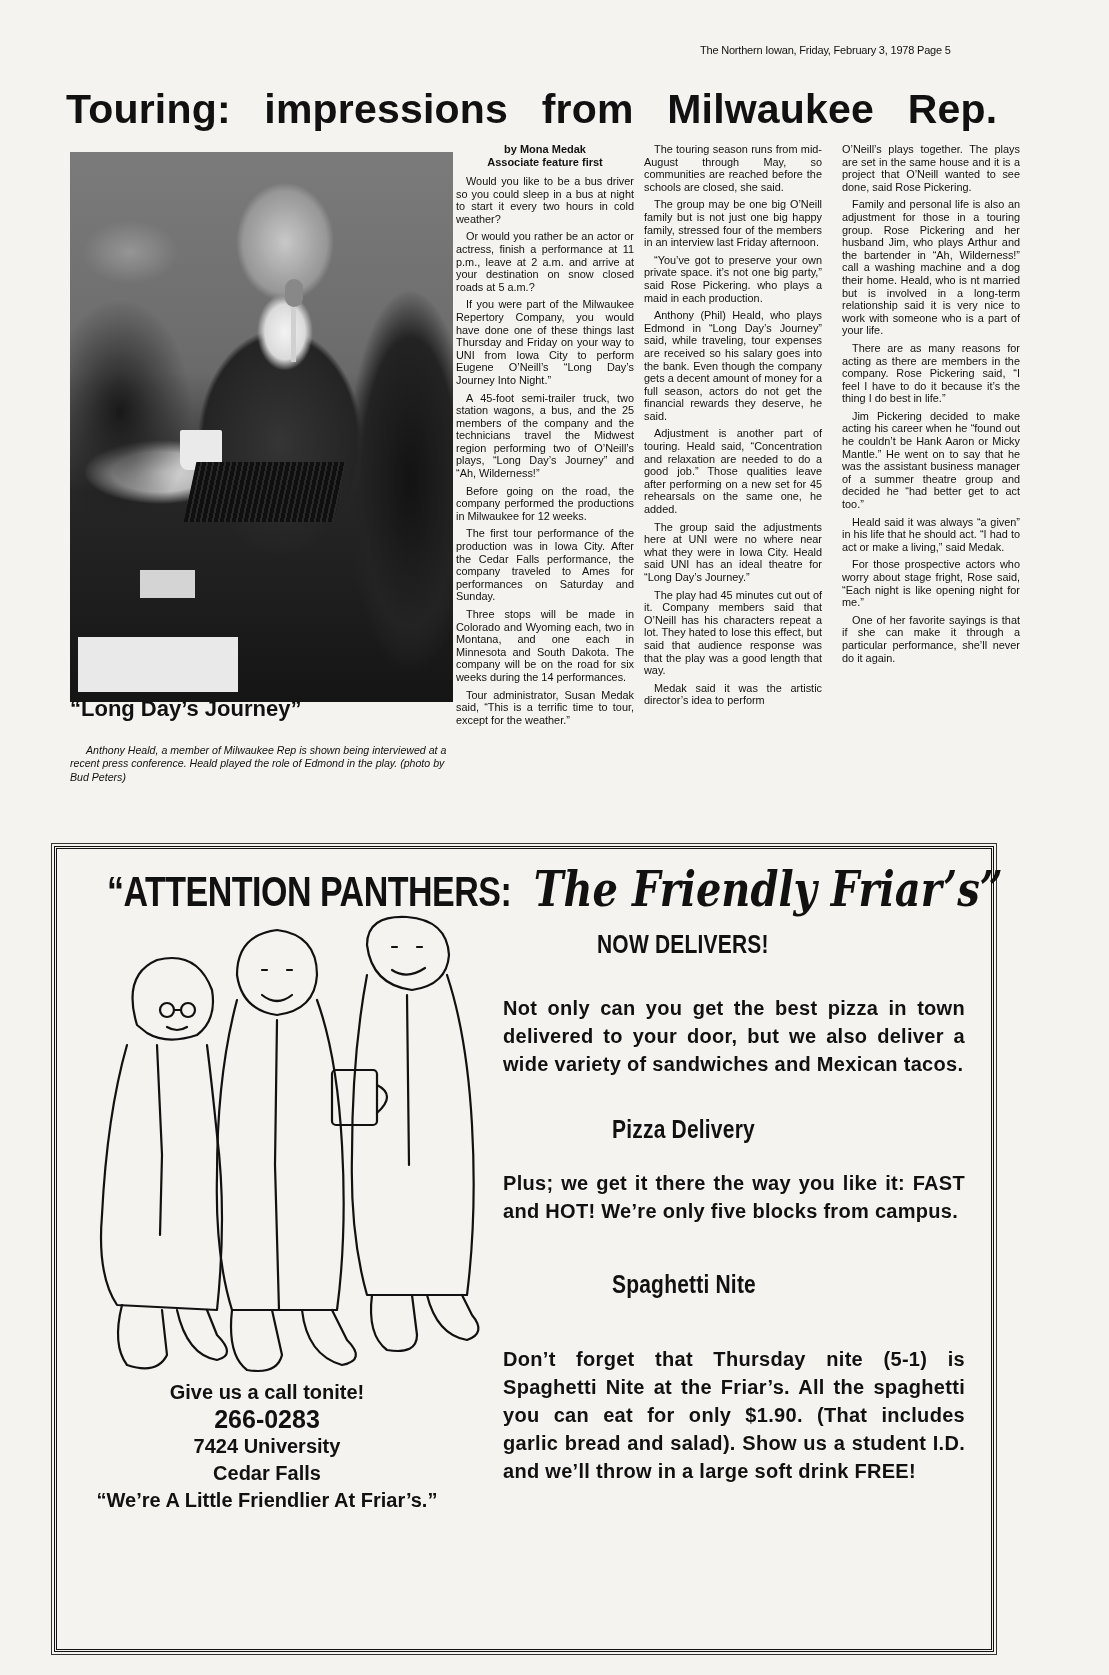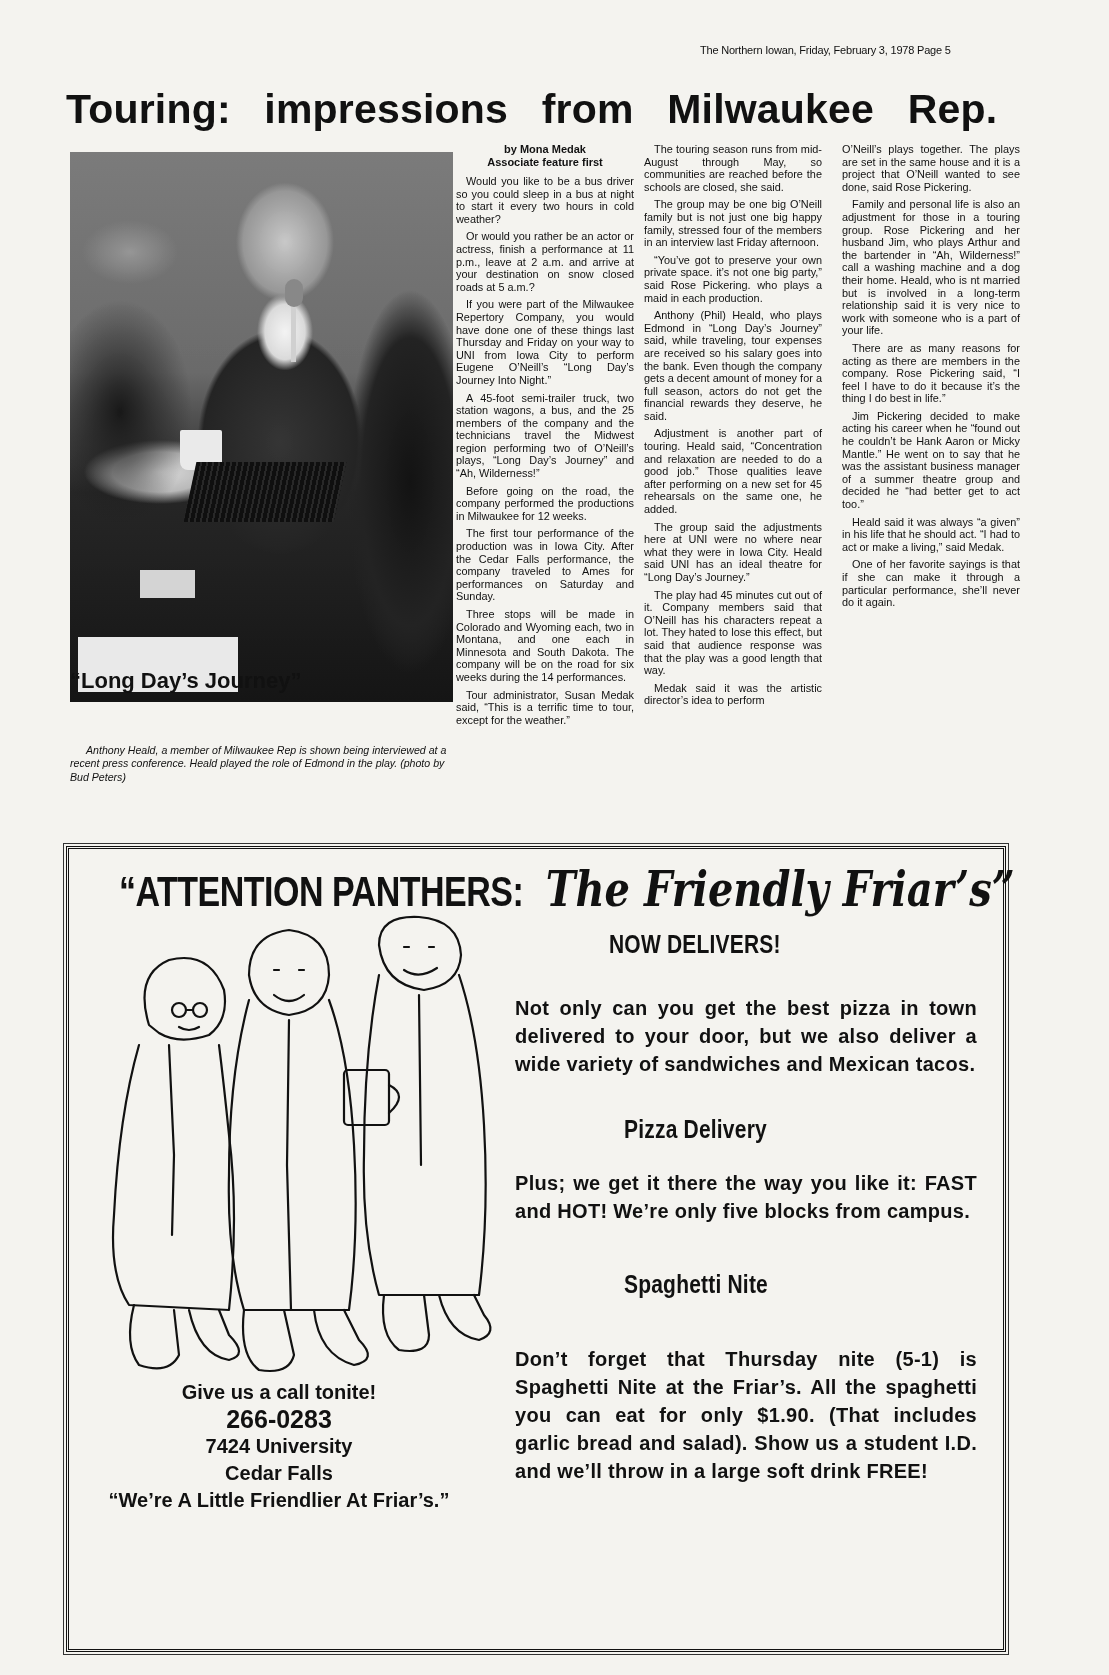--- a/index.html
+++ b/index.html
@@ -51,39 +51,39 @@
   }
   .photo .paper {
     position: absolute; left: 8px; top: 485px; width: 160px; height: 55px;
     background: #e6e4df;
   }
   .photo .box {
     position: absolute; left: 70px; top: 418px; width: 55px; height: 28px;
     background: #d2d0cb;
   }
   .caption-title {
-    position: absolute; left: 70px; top: 668px; font-size: 22px; font-weight: bold;
+    position: absolute; left: 70px; top: 696px; font-size: 22px; font-weight: bold;
   }
   .caption-text {
     position: absolute; left: 70px; top: 744px; width: 385px;
     font-size: 10.6px; font-style: italic; line-height: 13.4px; text-indent: 16px;
   }
   .col {
     position: absolute; top: 143px; width: 178px;
     font-size: 10.9px; line-height: 12.6px; text-align: justify;
   }
   .col p { margin: 0 0 5px 0; text-indent: 10px; }
   .col p.noindent { text-indent: 0; }
   .col-1 { left: 456px; }
   .col-2 { left: 644px; }
   .col-3 { left: 842px; }
   .byline { text-align: center; font-weight: bold; margin-bottom: 6px; font-size: 11px; line-height: 13px; }
 
   .ad {
-    position: absolute; left: 66px; top: 846px; width: 940px; height: 806px;
+    position: absolute; left: 54px; top: 846px; width: 940px; height: 806px;
     border: 3px double #111; box-sizing: border-box;
     outline: 1px solid #333; outline-offset: 2px;
   }
   .ad-headline {
     position: absolute; left: 50px; top: 16px; white-space: nowrap;
     font-family: "Liberation Sans", sans-serif; font-weight: bold;
   }
   .ad-headline .attn {
     font-size: 34px; letter-spacing: -0.5px; transform: scaleY(1.25);
     display: inline-block; font-stretch: condensed;
@@ -152,20 +152,21 @@
   <p>The play had 45 minutes cut out of it. Company members said that O’Neill has his characters repeat a lot. They hated to lose this effect, but said that audience response was that the play was a good length that way.</p>
   <p>Medak said it was the artistic director’s idea to perform</p>
 </div>
 
 <div class="col col-3">
   <p class="noindent">O’Neill’s plays together. The plays are set in the same house and it is a project that O’Neill wanted to see done, said Rose Pickering.</p>
   <p>Family and personal life is also an adjustment for those in a touring group. Rose Pickering and her husband Jim, who plays Arthur and the bartender in “Ah, Wilderness!” call a washing machine and a dog their home. Heald, who is nt married but is involved in a long-term relationship said it is very nice to work with someone who is a part of your life.</p>
   <p>There are as many reasons for acting as there are members in the company. Rose Pickering said, “I feel I have to do it because it’s the thing I do best in life.”</p>
   <p>Jim Pickering decided to make acting his career when he “found out he couldn’t be Hank Aaron or Micky Mantle.” He went on to say that he was the assistant business manager of a summer theatre group and decided he “had better get to act too.”</p>
   <p>Heald said it was always “a given” in his life that he should act. “I had to act or make a living,” said Medak.</p>
+  <p>For those prospective actors who worry about stage fright, Rose said, “Each night is like opening night for me.”</p>
   <p>One of her favorite sayings is that if she can make it through a particular performance, she’ll never do it again.</p>
 </div>
 
 <div class="ad">
   <div class="ad-headline">
     <span class="attn">“ATTENTION PANTHERS:</span>
     <span class="brand">The Friendly Friar’s”</span>
   </div>
 
   <svg class="friars" viewBox="0 0 420 470" fill="none" stroke="#111" stroke-width="2.2" stroke-linecap="round" stroke-linejoin="round">

